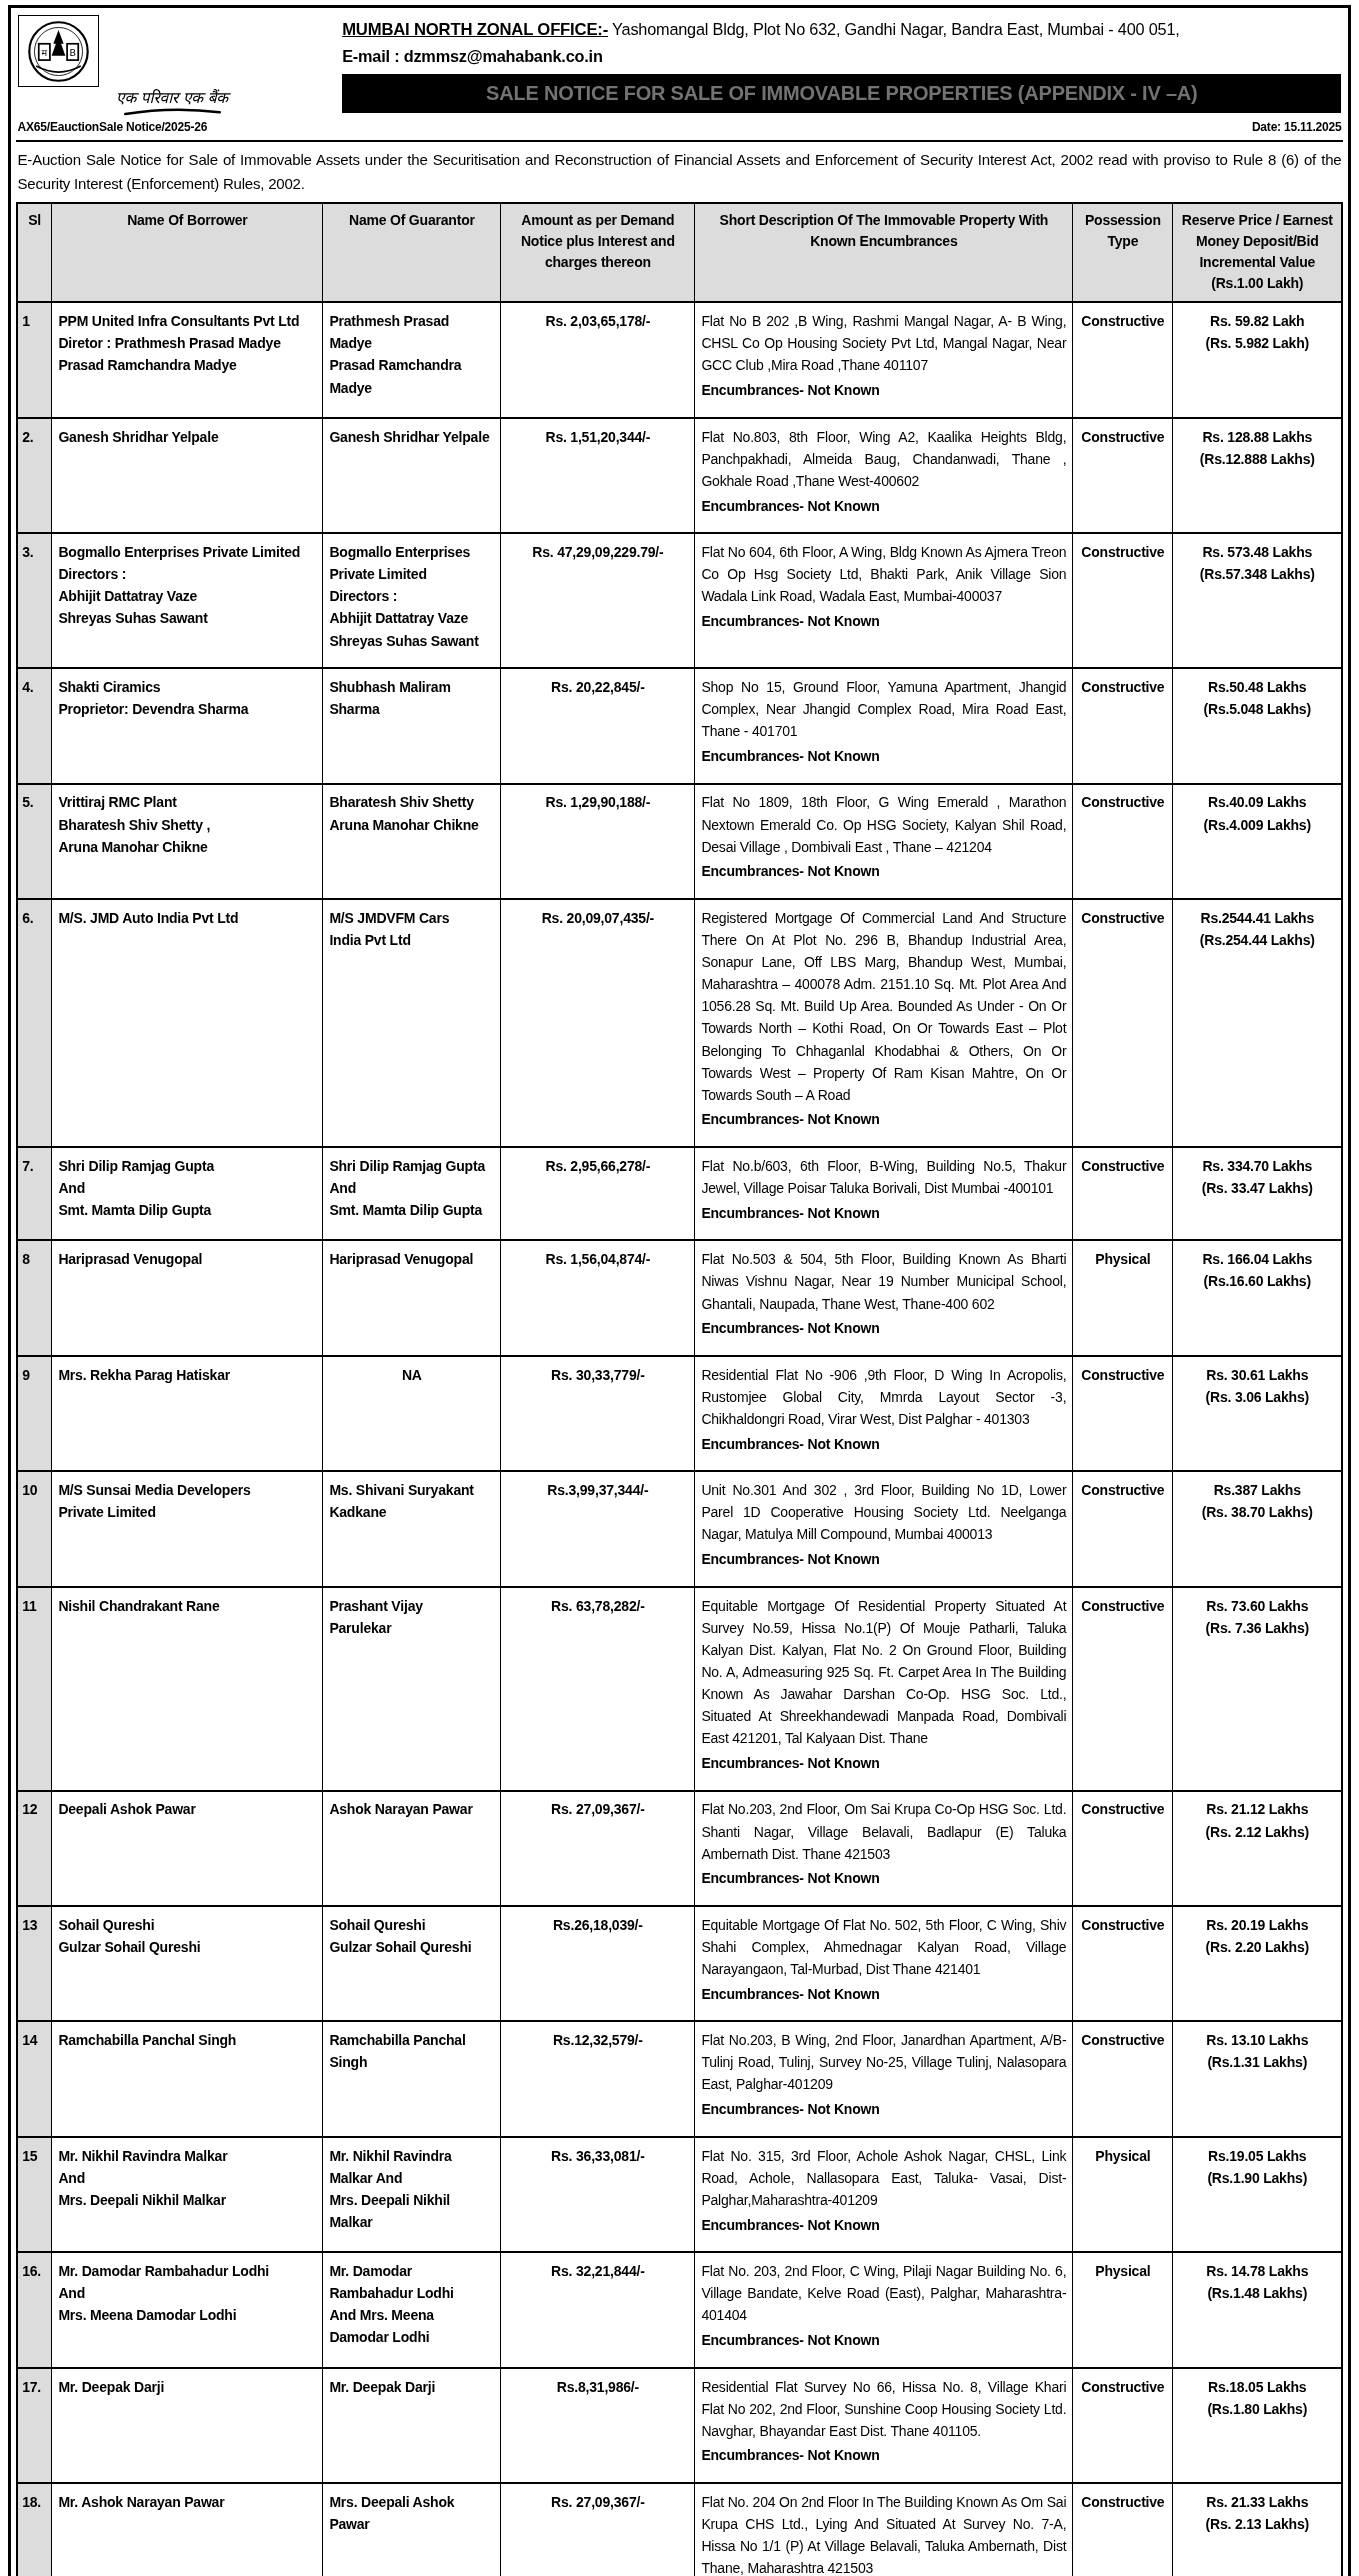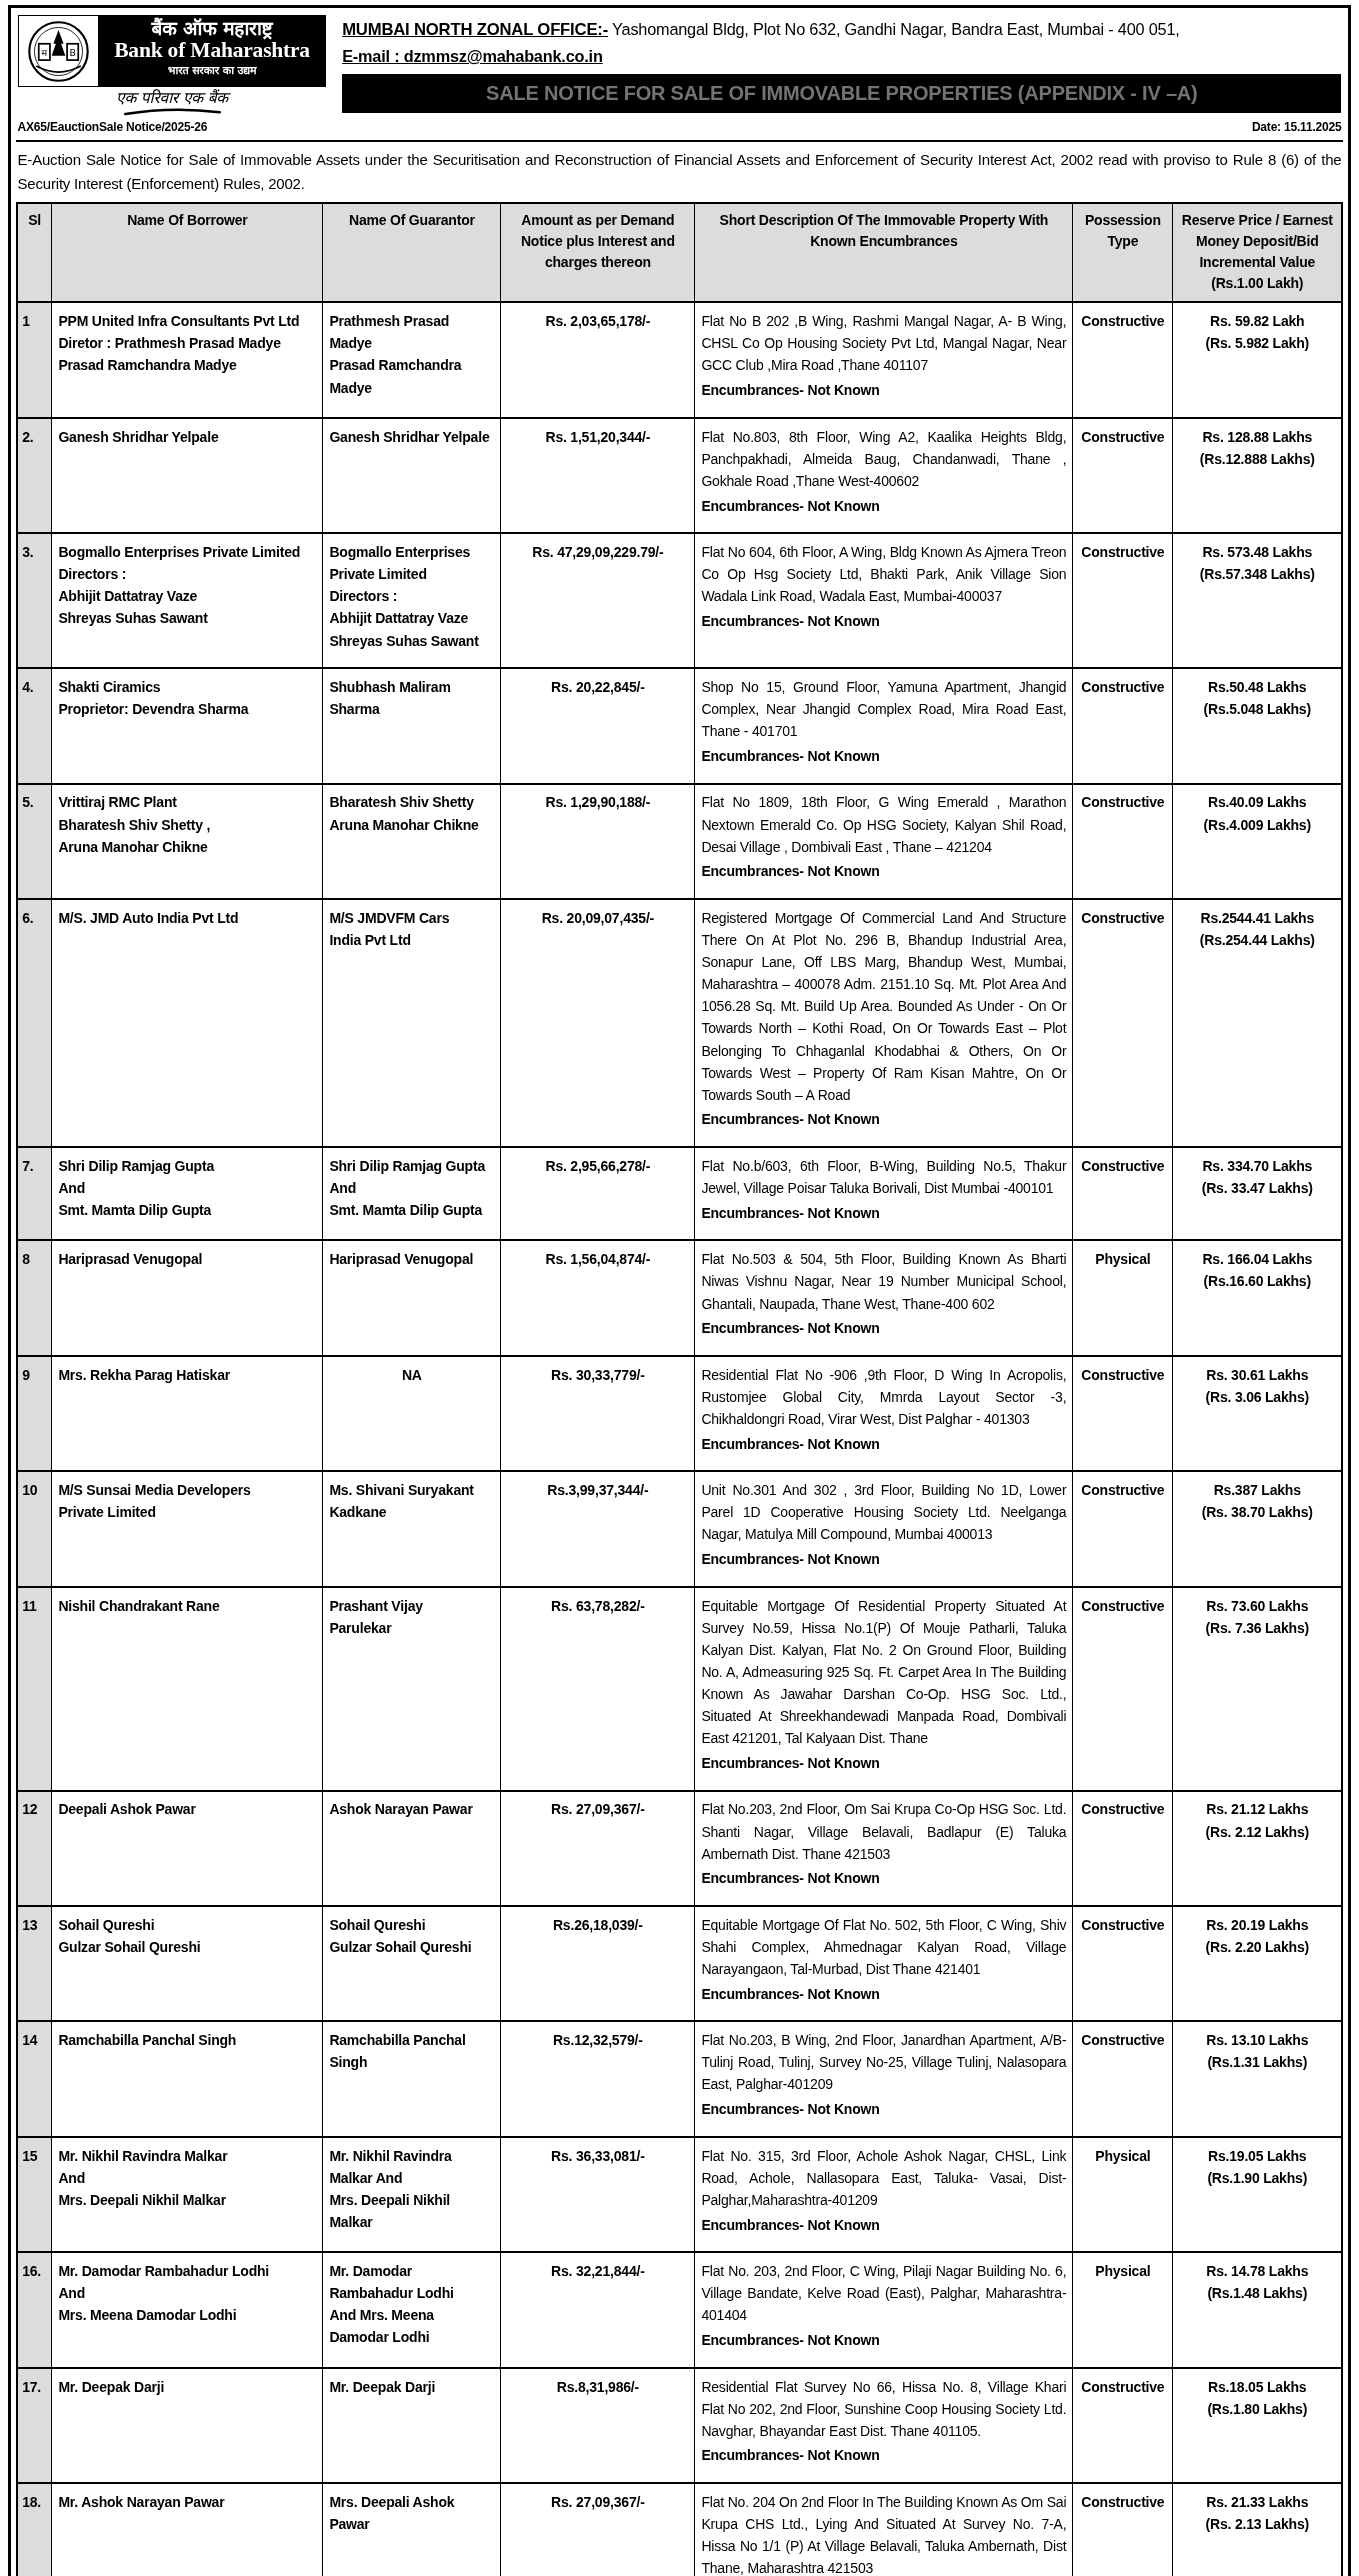--- a/index.html
+++ b/index.html
@@ -33,21 +33,21 @@
   .bank-en { font-family:"Liberation Serif", serif; font-size:21.5px; font-weight:bold; line-height:1.05; }
   .bank-sub { font-family:"DejaVu Sans", sans-serif; font-size:11px; font-weight:bold; margin-top:0.9px; }
   .slogan {
     font-family:"DejaVu Sans", sans-serif; text-align:center; width:309px;
     font-size:15.5px; font-weight:normal; font-style:italic; margin-top:3.4px; line-height:1.1;
   }
   .swoosh { display:block; margin:0 auto; }
   .header-right { flex:1; padding:3.4px 0 0 8.6px; }
   .office-line { font-size:16.3px; line-height:1.35; }
   .office-label { font-weight:bold; font-size:16.7px;text-decoration:underline; }
-  .email-line { font-size:16.3px; font-weight:bold; margin-top:5.2px;text-decoration:underline; }
+  .email-line { font-size:16.3px; font-weight:bold; margin-top:5.2px; }
   .title-bar {
     background:#000; color:#737373; text-align:center; font-weight:bold;
     font-size:20px; padding:7.7px 3.4px 8.6px; margin-top:7.7px;
   }
   .ref-row {
     display:flex; justify-content:space-between;
     font-weight:bold; font-size:12px;
     padding:4.3px 1.7px 6px; border-bottom:2.6px solid #000;
   }
   
@@ -84,25 +84,20 @@
           <svg width="69" height="67" viewBox="0 0 80 78" aria-hidden="true">
             <circle cx="40" cy="39" r="34" fill="none" stroke="#000" stroke-width="2.5"></circle>
             <circle cx="40" cy="39" r="28" fill="none" stroke="#000" stroke-width="1"></circle>
             <path d="M40 14 L46 30 L43 30 L48 44 L32 44 L37 30 L34 30 Z" fill="#000"></path>
             <rect x="17" y="30" width="13" height="19" fill="none" stroke="#000" stroke-width="2"></rect>
             <text x="23.5" y="44" font-size="11" text-anchor="middle" font-family="DejaVu Sans, sans-serif">म</text>
             <rect x="50" y="30" width="13" height="19" fill="none" stroke="#000" stroke-width="2"></rect>
             <text x="56.5" y="44" font-size="11" text-anchor="middle" font-family="DejaVu Sans, sans-serif">B</text>
             <path d="M14 56 Q40 70 66 56" fill="none" stroke="#000" stroke-width="2"></path>
           </svg>
-        </div>
-        <div class="bank-box">
-          <div class="bank-hi">बैंक ऑफ महाराष्ट्र</div>
-          <div class="bank-en">Bank of Maharashtra</div>
-          <div class="bank-sub">भारत सरकार का उद्यम</div>
         </div>
       </div>
       <div class="slogan">
         <span>एक परिवार एक बैंक</span>
         <svg class="swoosh" width="103" height="8.6" viewBox="0 0 120 10" aria-hidden="true">
           <path d="M5 7 Q60 -2 115 5" fill="none" stroke="#000" stroke-width="3" stroke-linecap="round"></path>
         </svg>
       </div>
     </div>
     <div class="header-right">

